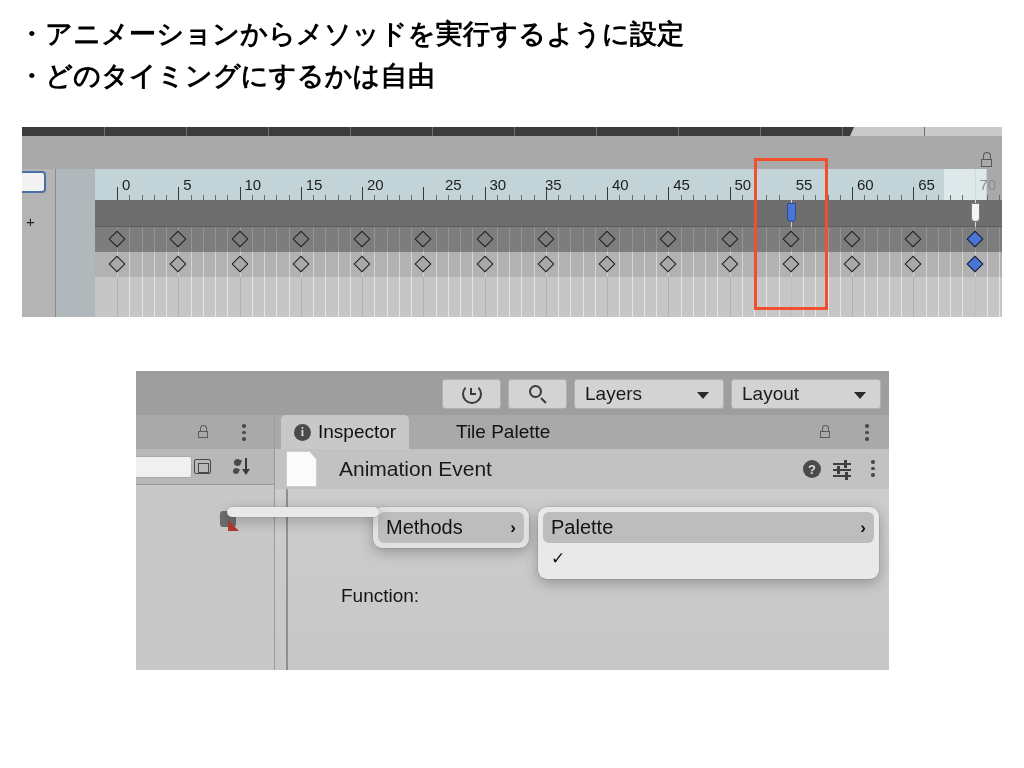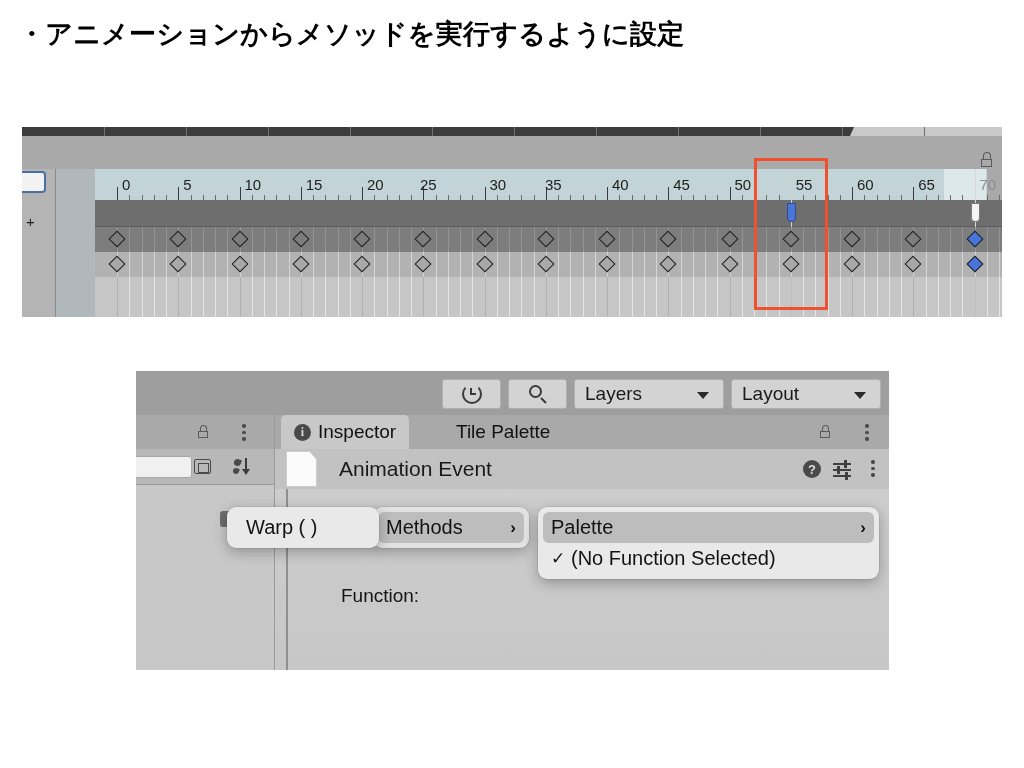--- a/index.html
+++ b/index.html
@@ -337,20 +337,21 @@
     margin: 0 5px; padding: 0 8px;
   }
 </style>
 </head>
 <body>
 
 <div id="root">
 
   <div class="bullets">
     <div class="bullet">・アニメーションからメソッドを実行するように設定</div>
+    <div class="bullet">・どのタイミングにするかは自由</div>
   </div>
 
   <div class="timeline">
 
     <div class="tl-topbar" id="topbar">
         <div class="hilite"></div>
         <div class="seg" style="left: 82px;"></div>
         <div class="seg" style="left: 164px;"></div>
         <div class="seg" style="left: 246px;"></div>
         <div class="seg" style="left: 328px;"></div>
@@ -402,21 +403,21 @@
         <div class="minor" style="left: 230.25px;"></div>
         <div class="minor" style="left: 242.5px;"></div>
         <div class="minor" style="left: 254.75px;"></div>
         <div class="major" style="left: 267px;"></div>
         <div class="lbl" style="left: 272px;">20</div>
         <div class="minor" style="left: 279.25px;"></div>
         <div class="minor" style="left: 291.5px;"></div>
         <div class="minor" style="left: 303.75px;"></div>
         <div class="minor" style="left: 316px;"></div>
         <div class="major" style="left: 328.25px;"></div>
-        <div class="lbl" style="left: 325px;">25</div>
+        <div class="lbl" style="left: 350px;">25</div>
         <div class="minor" style="left: 340.5px;"></div>
         <div class="minor" style="left: 352.75px;"></div>
         <div class="minor" style="left: 365px;"></div>
         <div class="minor" style="left: 377.25px;"></div>
         <div class="major" style="left: 389.5px;"></div>
         <div class="lbl" style="left: 394.5px;">30</div>
         <div class="minor" style="left: 401.75px;"></div>
         <div class="minor" style="left: 414px;"></div>
         <div class="minor" style="left: 426.25px;"></div>
         <div class="minor" style="left: 438.5px;"></div>
@@ -843,23 +844,19 @@
     </div>
   </div>
 
   <div class="menu" style="left:538px; top:507px; width:341px;">
     <div class="menu-item hover">
       <span class="txt">Palette</span>
       <span class="arw">›</span>
     </div>
     <div class="menu-item">
       <span class="chk">✓</span>
-      <span class="txt">(No Function Selected)</span>
     </div>
   </div>
 
   <div class="menu" style="left:227px; top:507px; width:152px;">
-    <div class="menu-item">
-      <span class="txt" style="padding-left:6px;">Warp ( )</span>
-    </div>
   </div>
 
 </div>
 
 </body></html>

